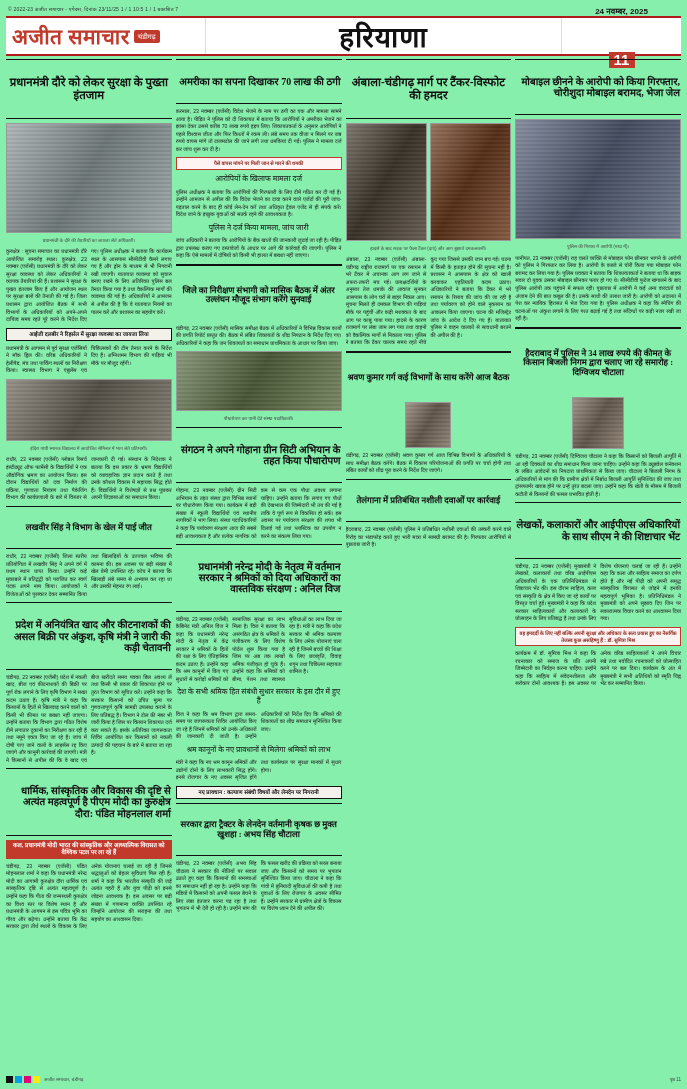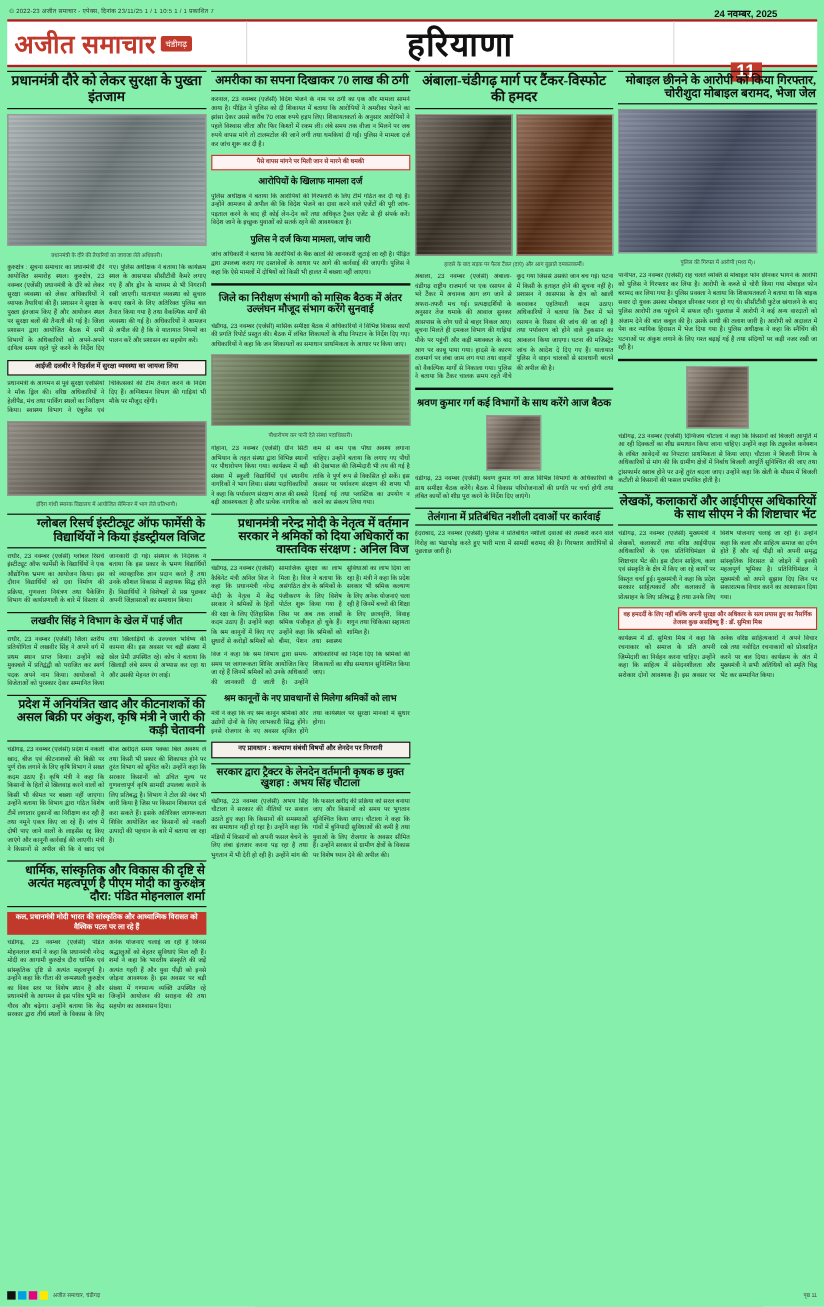--- a/index.html
+++ b/index.html
@@ -99,21 +99,21 @@
     height:1010px;
   }
   .col { display:flex; flex-direction:column; gap:4px; }
   .hl { 
     font-family:"Liberation Serif", serif;
     font-weight:bold;
     color:#111;
     line-height:1.12;
     border-top:1px solid #111;
     border-bottom:1px solid #111;
-    padding:2px 1px;
+    padding:16px 1px;
     text-align:center;
   }
   .hl.big { font-size:11.5px; }
   .hl.med { font-size:10px;text-align:right; }
   .hl.sm  { font-size:8.5px; }
   .hl.plain { border:none; }
   .body {
     font-size:5.2px;
     line-height:1.45;
     text-align:justify;
@@ -166,21 +166,21 @@
     border:1px solid #111;
     padding:2px 3px;
     font-size:5.6px;
     line-height:1.3;
     font-weight:bold;
     text-align:center;
     background:#f4f1ea;
   }
   .mini-head {
     font-family:"Liberation Serif", serif;
-    font-weight:bold;
+    font-weight:normal;
     font-size:7.5px;
     text-align:center;
     line-height:1.15;
     padding:1px 0;
   }
   .thumb-strip { display:flex; gap:3px; }
   .thumb-strip .photo { flex:1; height:46px; }
   .footer-bar {
     position:absolute;
     left:6px; right:6px; bottom:4px;
@@ -225,21 +225,20 @@
 
       <div class="hl big">प्रधानमंत्री दौरे को लेकर सुरक्षा के पुख्ता इंतजाम</div>
       <div class="photo" style="height:110px;"></div>
       <div class="cap">प्रधानमंत्री के दौरे की तैयारियों का जायजा लेते अधिकारी।</div>
       <div class="body c2">कुरुक्षेत्र : सूचना समाचार का प्रधानमंत्री दौरे आयोजित समारोह स्थल। कुरुक्षेत्र, 23 नवम्बर (एजेंसी) प्रधानमंत्री के दौरे को लेकर सुरक्षा व्यवस्था को लेकर अधिकारियों ने व्यापक तैयारियां की हैं। प्रशासन ने सुरक्षा के पुख्ता इंतजाम किए हैं और आयोजन स्थल पर सुरक्षा बलों की तैनाती की गई है। जिला प्रशासन द्वारा आयोजित बैठक में सभी विभागों के अधिकारियों को अपने-अपने दायित्व समय रहते पूरे करने के निर्देश दिए गए। पुलिस अधीक्षक ने बताया कि कार्यक्रम स्थल के आसपास सीसीटीवी कैमरे लगाए गए हैं और ड्रोन के माध्यम से भी निगरानी रखी जाएगी। यातायात व्यवस्था को सुचारु बनाए रखने के लिए अतिरिक्त पुलिस बल तैनात किया गया है तथा वैकल्पिक मार्गों की व्यवस्था की गई है। अधिकारियों ने आमजन से अपील की है कि वे यातायात नियमों का पालन करें और प्रशासन का सहयोग करें।</div>
       <div class="pull">आईजी दलबीर ने रिहर्सल में सुरक्षा व्यवस्था का जायजा लिया</div>
       <div class="body c2">प्रधानमंत्री के आगमन से पूर्व सुरक्षा एजेंसियों ने मॉक ड्रिल की। वरिष्ठ अधिकारियों ने हेलीपैड, मंच तथा पार्किंग स्थलों का निरीक्षण किया। स्वास्थ्य विभाग ने एंबुलेंस एवं चिकित्सकों की टीम तैनात करने के निर्देश दिए हैं। अग्निशमन विभाग की गाड़ियां भी मौके पर मौजूद रहेंगी।</div>
 
       <div class="photo hall" style="height:62px;"></div>
       <div class="cap">इंदिरा गांधी स्मारक विद्यालय में आयोजित सेमिनार में भाग लेते प्रतिभागी।</div>
-      <div class="hl med">ग्लोबल रिसर्च इंस्टीट्यूट ऑफ फार्मेसी के विद्यार्थियों ने किया इंडस्ट्रीयल विजिट</div>
       <div class="body c2">राधौर, 23 नवम्बर (एजेंसी) ग्लोबल रिसर्च इंस्टीट्यूट ऑफ फार्मेसी के विद्यार्थियों ने एक औद्योगिक भ्रमण का आयोजन किया। इस दौरान विद्यार्थियों को दवा निर्माण की प्रक्रिया, गुणवत्ता नियंत्रण तथा पैकेजिंग विभाग की कार्यप्रणाली के बारे में विस्तार से जानकारी दी गई। संस्थान के निदेशक ने बताया कि इस प्रकार के भ्रमण विद्यार्थियों को व्यावहारिक ज्ञान प्रदान करते हैं तथा उनके कौशल विकास में सहायक सिद्ध होते हैं। विद्यार्थियों ने विशेषज्ञों से प्रश्न पूछकर अपनी जिज्ञासाओं का समाधान किया।</div>
 
       <div class="hl sm">लखवीर सिंह ने विभाग के खेल में पाई जीत</div>
       <div class="body c2">राधौर, 23 नवम्बर (एजेंसी) जिला स्तरीय प्रतियोगिता में लखवीर सिंह ने अपने वर्ग में प्रथम स्थान प्राप्त किया। उन्होंने कड़े मुकाबले में प्रतिद्वंद्वी को पराजित कर स्वर्ण पदक अपने नाम किया। आयोजकों ने विजेताओं को पुरस्कार देकर सम्मानित किया तथा खिलाड़ियों के उज्ज्वल भविष्य की कामना की। इस अवसर पर बड़ी संख्या में खेल प्रेमी उपस्थित रहे। कोच ने बताया कि खिलाड़ी लंबे समय से अभ्यास कर रहा था और उसकी मेहनत रंग लाई।</div>
 
       <div class="hl med">प्रदेश में अनियंत्रित खाद और कीटनाशकों की असल बिक्री पर अंकुश, कृषि मंत्री ने जारी की कड़ी चेतावनी</div>
       <div class="body c2">चंडीगढ़, 23 नवम्बर (एजेंसी) प्रदेश में नकली खाद, बीज एवं कीटनाशकों की बिक्री पर पूर्ण रोक लगाने के लिए कृषि विभाग ने सख्त कदम उठाए हैं। कृषि मंत्री ने कहा कि किसानों के हितों से खिलवाड़ करने वालों को किसी भी कीमत पर बख्शा नहीं जाएगा। उन्होंने बताया कि विभाग द्वारा गठित विशेष टीमें लगातार दुकानों का निरीक्षण कर रही हैं तथा नमूने एकत्र किए जा रहे हैं। जांच में दोषी पाए जाने वालों के लाइसेंस रद्द किए जाएंगे और कानूनी कार्रवाई की जाएगी। मंत्री ने किसानों से अपील की कि वे खाद एवं बीज खरीदते समय पक्का बिल अवश्य लें तथा किसी भी प्रकार की शिकायत होने पर तुरंत विभाग को सूचित करें। उन्होंने कहा कि सरकार किसानों को उचित मूल्य पर गुणवत्तापूर्ण कृषि सामग्री उपलब्ध कराने के लिए प्रतिबद्ध है। विभाग ने टोल फ्री नंबर भी जारी किया है जिस पर किसान शिकायत दर्ज करा सकते हैं। इसके अतिरिक्त जागरूकता शिविर आयोजित कर किसानों को नकली उत्पादों की पहचान के बारे में बताया जा रहा है।</div>
 
       <div class="hl med">धार्मिक, सांस्कृतिक और विकास की दृष्टि से अत्यंत महत्वपूर्ण है पीएम मोदी का कुरुक्षेत्र दौरा: पंडित मोहनलाल शर्मा</div>
       <div class="redbar">कल, प्रधानमंत्री मोदी भारत की सांस्कृतिक और आध्यात्मिक विरासत को वैश्विक पटल पर ला रहे हैं</div>
@@ -255,24 +254,26 @@
       <div class="body">पुलिस अधीक्षक ने बताया कि आरोपियों की गिरफ्तारी के लिए टीमें गठित कर दी गई हैं। उन्होंने आमजन से अपील की कि विदेश भेजने का दावा करने वाले एजेंटों की पूरी जांच-पड़ताल करने के बाद ही कोई लेन-देन करें तथा अधिकृत ट्रैवल एजेंट से ही संपर्क करें। विदेश जाने के इच्छुक युवाओं को सतर्क रहने की आवश्यकता है।</div>
       <div class="mini-head">पुलिस ने दर्ज किया मामला, जांच जारी</div>
       <div class="body">जांच अधिकारी ने बताया कि आरोपियों के बैंक खातों की जानकारी जुटाई जा रही है। पीड़ित द्वारा उपलब्ध कराए गए दस्तावेजों के आधार पर आगे की कार्रवाई की जाएगी। पुलिस ने कहा कि ऐसे मामलों में दोषियों को किसी भी हालत में बख्शा नहीं जाएगा।</div>
 
       <div class="dline"></div>
       <div class="hl sm plain">जिले का निरीक्षण संभागी को मासिक बैठक में अंतर उल्लंघन मौजूद संभाग करेंगे सुनवाई</div>
       <div class="body">चंडीगढ़, 23 नवम्बर (एजेंसी) मासिक समीक्षा बैठक में अधिकारियों ने विभिन्न विकास कार्यों की प्रगति रिपोर्ट प्रस्तुत की। बैठक में लंबित शिकायतों के शीघ्र निपटान के निर्देश दिए गए। अधिकारियों ने कहा कि जन शिकायतों का समाधान प्राथमिकता के आधार पर किया जाए।</div>
 
       <div class="photo green" style="height:60px;"></div>
       <div class="cap">पौधारोपण कर पानी देते संस्था पदाधिकारी।</div>
+      <div class="hl med">संगठन ने अपने गोहाना ग्रीन सिटी अभियान के तहत किया पौधारोपण</div>
       <div class="body c2">गोहाना, 23 नवम्बर (एजेंसी) ग्रीन सिटी अभियान के तहत संस्था द्वारा विभिन्न स्थानों पर पौधारोपण किया गया। कार्यक्रम में बड़ी संख्या में स्कूली विद्यार्थियों एवं स्थानीय नागरिकों ने भाग लिया। संस्था पदाधिकारियों ने कहा कि पर्यावरण संरक्षण आज की सबसे बड़ी आवश्यकता है और प्रत्येक नागरिक को कम से कम एक पौधा अवश्य लगाना चाहिए। उन्होंने बताया कि लगाए गए पौधों की देखभाल की जिम्मेदारी भी तय की गई है ताकि वे पूर्ण रूप से विकसित हो सकें। इस अवसर पर पर्यावरण संरक्षण की शपथ भी दिलाई गई तथा प्लास्टिक का उपयोग न करने का संकल्प लिया गया।</div>
 
       <div class="hl med">प्रधानमंत्री नरेन्द्र मोदी के नेतृत्व में वर्तमान सरकार ने श्रमिकों को दिया अधिकारों का वास्तविक संरक्षण : अनिल विज</div>
       <div class="body c3">चंडीगढ़, 23 नवम्बर (एजेंसी) कैबिनेट मंत्री अनिल विज ने कहा कि प्रधानमंत्री नरेन्द्र मोदी के नेतृत्व में केंद्र सरकार ने श्रमिकों के हितों की रक्षा के लिए ऐतिहासिक कदम उठाए हैं। उन्होंने कहा कि श्रम कानूनों में किए गए सुधारों से करोड़ों श्रमिकों को सामाजिक सुरक्षा का लाभ मिला है। विज ने बताया कि असंगठित क्षेत्र के श्रमिकों के पंजीकरण के लिए विशेष पोर्टल शुरू किया गया है जिस पर अब तक लाखों श्रमिक पंजीकृत हो चुके हैं। उन्होंने कहा कि श्रमिकों को बीमा, पेंशन तथा स्वास्थ्य सुविधाओं का लाभ दिया जा रहा है। मंत्री ने कहा कि प्रदेश सरकार भी श्रमिक कल्याण के लिए अनेक योजनाएं चला रही है जिनमें बच्चों की शिक्षा के लिए छात्रवृत्ति, विवाह शगुन तथा चिकित्सा सहायता शामिल है।</div>
+      <div class="mini-head">देश के सभी श्रमिक हित संबंधी सुधार सरकार के इस दौर में हुए हैं</div>
       <div class="body c2">विज ने कहा कि श्रम विभाग द्वारा समय-समय पर जागरूकता शिविर आयोजित किए जा रहे हैं जिनमें श्रमिकों को उनके अधिकारों की जानकारी दी जाती है। उन्होंने अधिकारियों को निर्देश दिए कि श्रमिकों की शिकायतों का शीघ्र समाधान सुनिश्चित किया जाए।</div>
       <div class="mini-head">श्रम कानूनों के नए प्रावधानों से मिलेगा श्रमिकों को लाभ</div>
       <div class="body c2">मंत्री ने कहा कि नए श्रम कानून श्रमिकों और उद्योगों दोनों के लिए लाभकारी सिद्ध होंगे। इनसे रोजगार के नए अवसर सृजित होंगे तथा कार्यस्थल पर सुरक्षा मानकों में सुधार होगा।</div>
       <div class="pull">नए प्रावधान : कल्याण संबंधी विषयों और लेनदेन पर निगरानी</div>
 
       <div class="hl sm">सरकार द्वारा ट्रैक्टर के लेनदेन वर्तमानी कृषक छ मुक्त खुशहा : अभय सिंह चौटाला</div>
       <div class="body c2">चंडीगढ़, 23 नवम्बर (एजेंसी) अभय सिंह चौटाला ने सरकार की नीतियों पर सवाल उठाते हुए कहा कि किसानों की समस्याओं का समाधान नहीं हो रहा है। उन्होंने कहा कि मंडियों में किसानों को अपनी फसल बेचने के लिए लंबा इंतजार करना पड़ रहा है तथा भुगतान में भी देरी हो रही है। उन्होंने मांग की कि फसल खरीद की प्रक्रिया को सरल बनाया जाए और किसानों को समय पर भुगतान सुनिश्चित किया जाए। चौटाला ने कहा कि गांवों में बुनियादी सुविधाओं की कमी है तथा युवाओं के लिए रोजगार के अवसर सीमित हैं। उन्होंने सरकार से ग्रामीण क्षेत्रों के विकास पर विशेष ध्यान देने की अपील की।</div>
     </div>
 
     <div class="col">
@@ -295,20 +296,21 @@
     </div>
 
     <div class="col">
 
       <div class="hl med">मोबाइल छीनने के आरोपी को किया गिरफ्तार, चोरीशुदा मोबाइल बरामद, भेजा जेल</div>
       <div class="photo police" style="height:120px;"></div>
       <div class="cap">पुलिस की गिरफ्त में आरोपी (मध्य में)।</div>
       <div class="body">पानीपत, 23 नवम्बर (एजेंसी) राह चलते व्यक्ति से मोबाइल फोन छीनकर भागने के आरोपी को पुलिस ने गिरफ्तार कर लिया है। आरोपी के कब्जे से चोरी किया गया मोबाइल फोन बरामद कर लिया गया है। पुलिस प्रवक्ता ने बताया कि शिकायतकर्ता ने बताया था कि बाइक सवार दो युवक उसका मोबाइल छीनकर फरार हो गए थे। सीसीटीवी फुटेज खंगालने के बाद पुलिस आरोपी तक पहुंचने में सफल रही। पूछताछ में आरोपी ने कई अन्य वारदातों को अंजाम देने की बात कबूल की है। उसके साथी की तलाश जारी है। आरोपी को अदालत में पेश कर न्यायिक हिरासत में भेज दिया गया है। पुलिस अधीक्षक ने कहा कि स्नैचिंग की घटनाओं पर अंकुश लगाने के लिए गश्त बढ़ाई गई है तथा संदिग्धों पर कड़ी नजर रखी जा रही है।</div>
 
       <div class="dline"></div>
+      <div class="hl sm plain">हैदराबाद में पुलिस ने 34 लाख रुपये की कीमत के किसान बिजली निगम द्वारा चलाए जा रहे समारोह : दिग्विजय चौटाला</div>
       <div class="photo portrait" style="height:52px;width:52px;margin:0 auto;"></div>
       <div class="body">चंडीगढ़, 23 नवम्बर (एजेंसी) दिग्विजय चौटाला ने कहा कि किसानों को बिजली आपूर्ति में आ रही दिक्कतों का शीघ्र समाधान किया जाना चाहिए। उन्होंने कहा कि ट्यूबवेल कनेक्शन के लंबित आवेदनों का निपटारा प्राथमिकता से किया जाए। चौटाला ने बिजली निगम के अधिकारियों से मांग की कि ग्रामीण क्षेत्रों में निर्बाध बिजली आपूर्ति सुनिश्चित की जाए तथा ट्रांसफार्मर खराब होने पर उन्हें तुरंत बदला जाए। उन्होंने कहा कि खेती के मौसम में बिजली कटौती से किसानों की फसल प्रभावित होती है।</div>
 
       <div class="hl med">लेखकों, कलाकारों और आईपीएस अधिकारियों के साथ सीएम ने की शिष्टाचार भेंट</div>
       <div class="body c2">चंडीगढ़, 23 नवम्बर (एजेंसी) मुख्यमंत्री ने लेखकों, कलाकारों तथा वरिष्ठ आईपीएस अधिकारियों के एक प्रतिनिधिमंडल से शिष्टाचार भेंट की। इस दौरान साहित्य, कला एवं संस्कृति के क्षेत्र में किए जा रहे कार्यों पर विस्तृत चर्चा हुई। मुख्यमंत्री ने कहा कि प्रदेश सरकार साहित्यकारों और कलाकारों के प्रोत्साहन के लिए प्रतिबद्ध है तथा उनके लिए विशेष योजनाएं चलाई जा रही हैं। उन्होंने कहा कि कला और साहित्य समाज का दर्पण होते हैं और नई पीढ़ी को अपनी समृद्ध सांस्कृतिक विरासत से जोड़ने में इनकी महत्वपूर्ण भूमिका है। प्रतिनिधिमंडल ने मुख्यमंत्री को अपने सुझाव दिए जिन पर सकारात्मक विचार करने का आश्वासन दिया गया।</div>
       <div class="boxred">वह हमदर्दी के लिए नहीं बल्कि अपनी सुरक्षा और अधिकार के सत्य प्रयास हुए का नैसर्गिक तेजस्व कुछ असहिष्णु हैं : डॉ. सुमित्रा मिश्र</div>
       <div class="body c2">कार्यक्रम में डॉ. सुमित्रा मिश्र ने कहा कि रचनाकार को समाज के प्रति अपनी जिम्मेदारी का निर्वहन करना चाहिए। उन्होंने कहा कि साहित्य में संवेदनशीलता और सरोकार दोनों आवश्यक हैं। इस अवसर पर अनेक वरिष्ठ साहित्यकारों ने अपने विचार रखे तथा नवोदित रचनाकारों को प्रोत्साहित करने पर बल दिया। कार्यक्रम के अंत में मुख्यमंत्री ने सभी अतिथियों को स्मृति चिह्न भेंट कर सम्मानित किया।</div>
     </div>
 
   </div>

